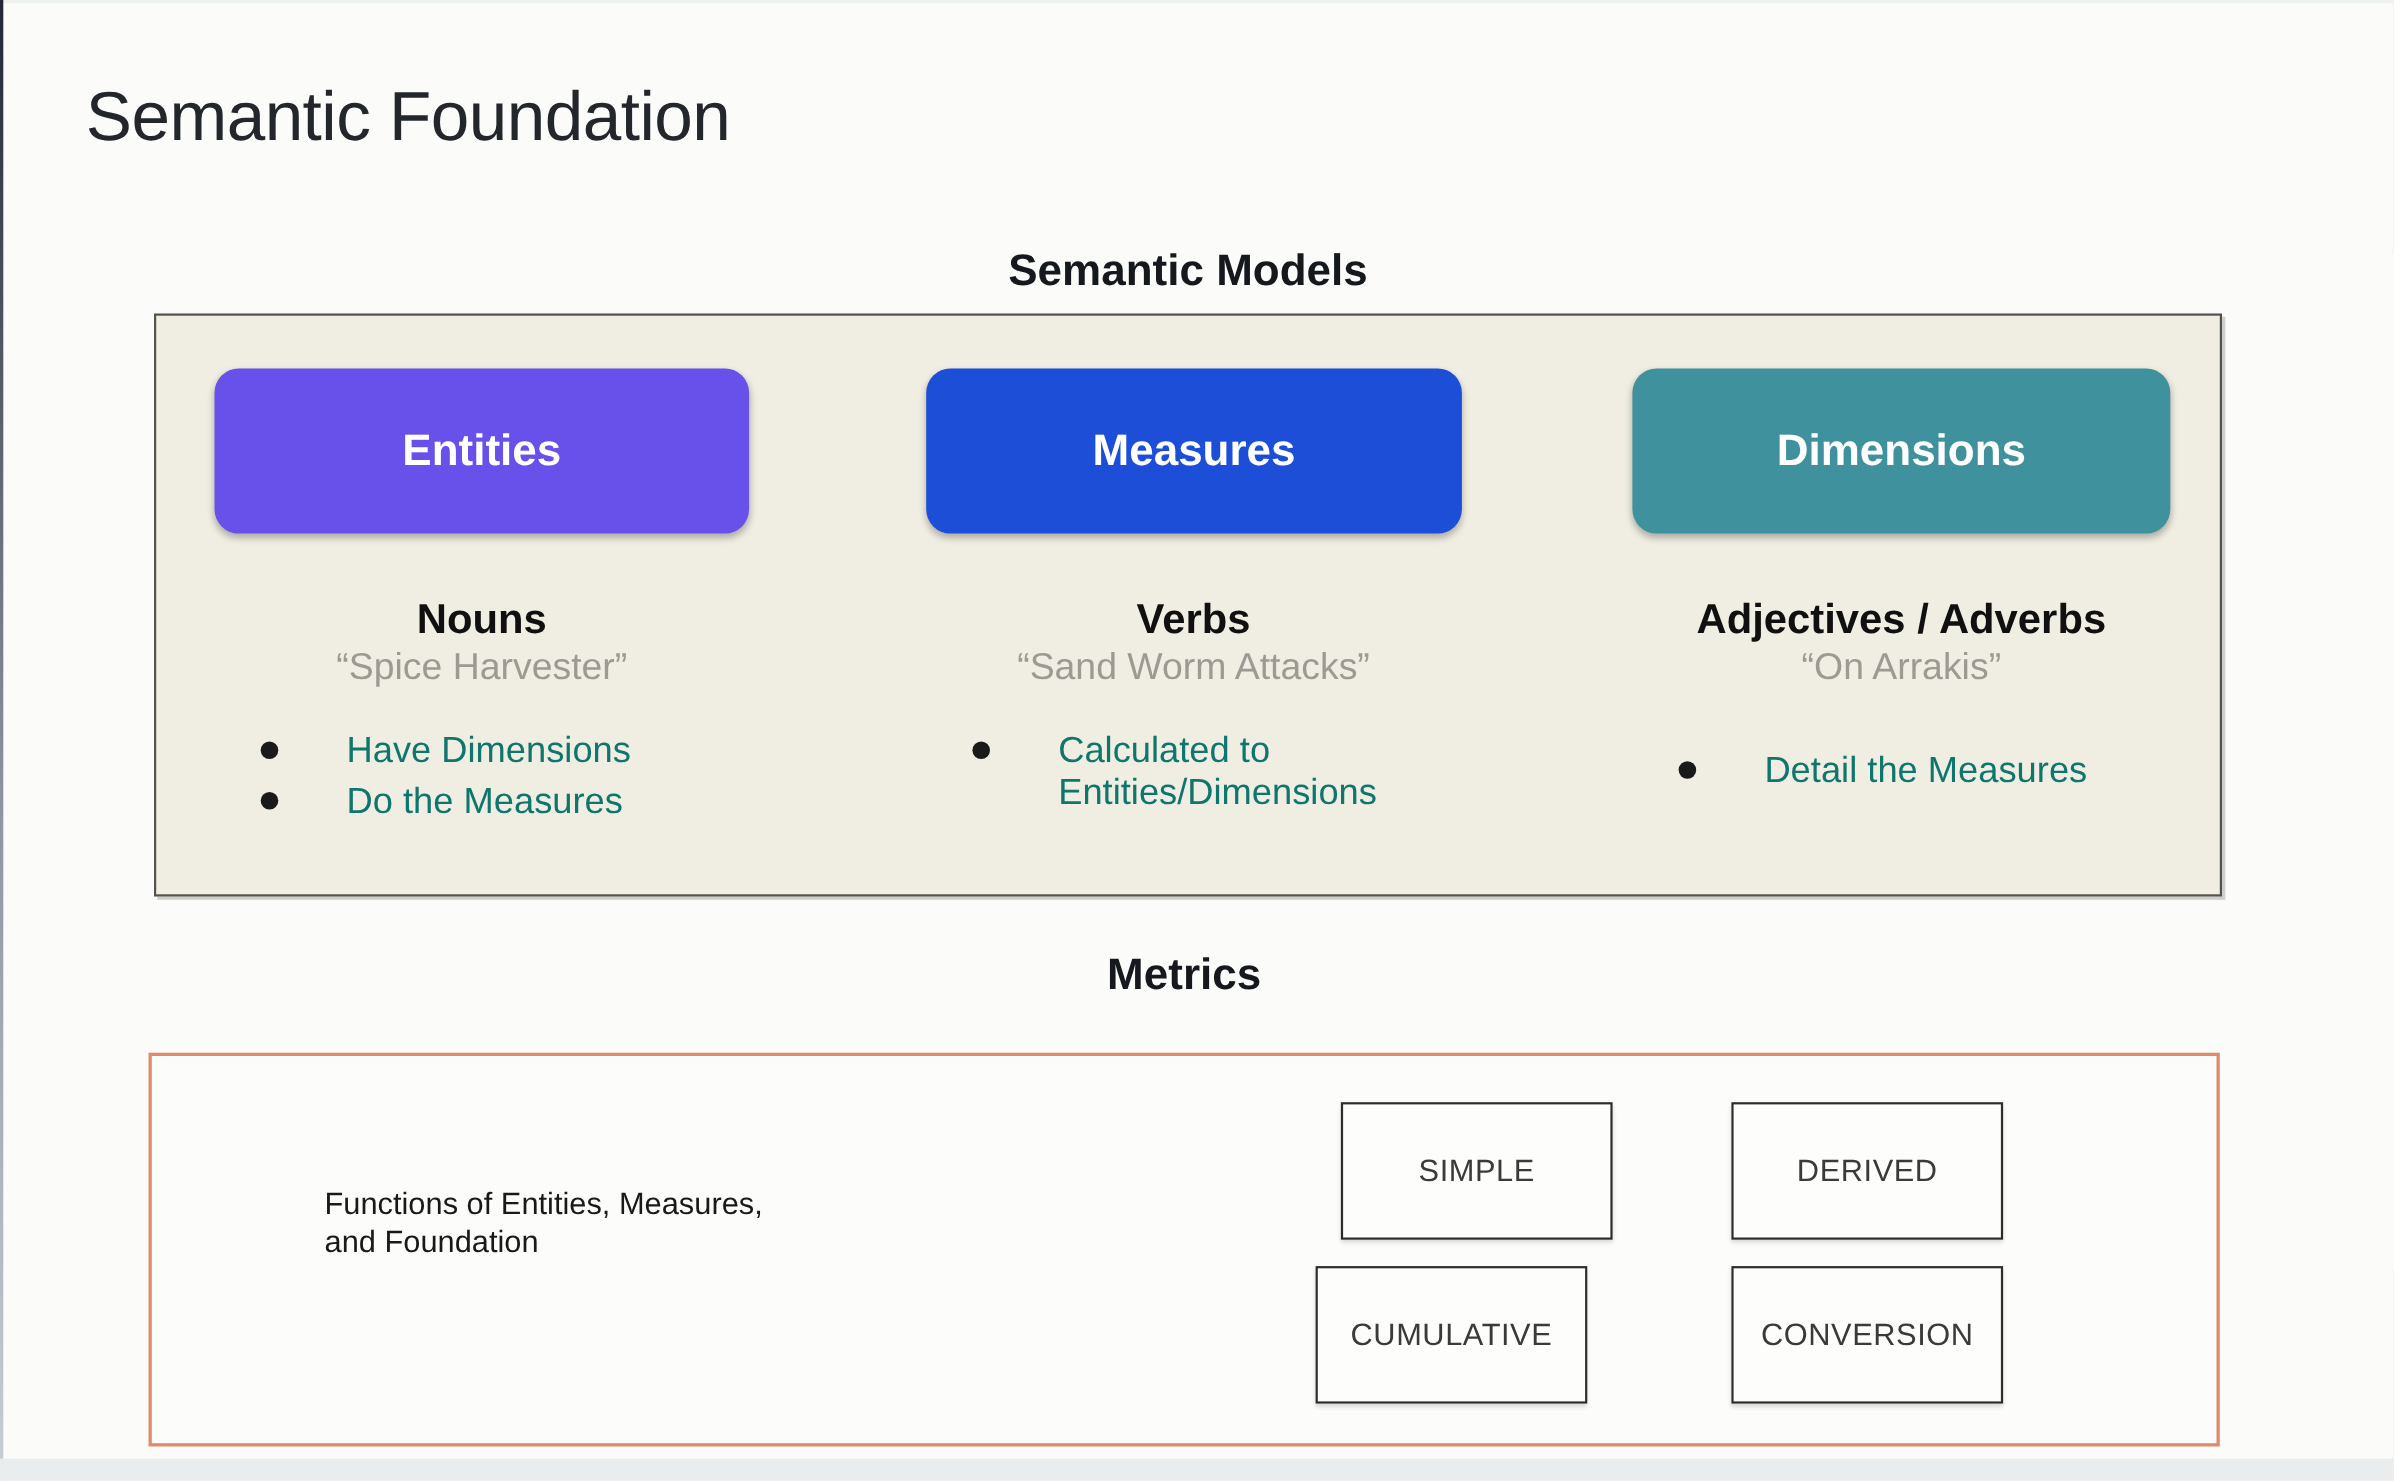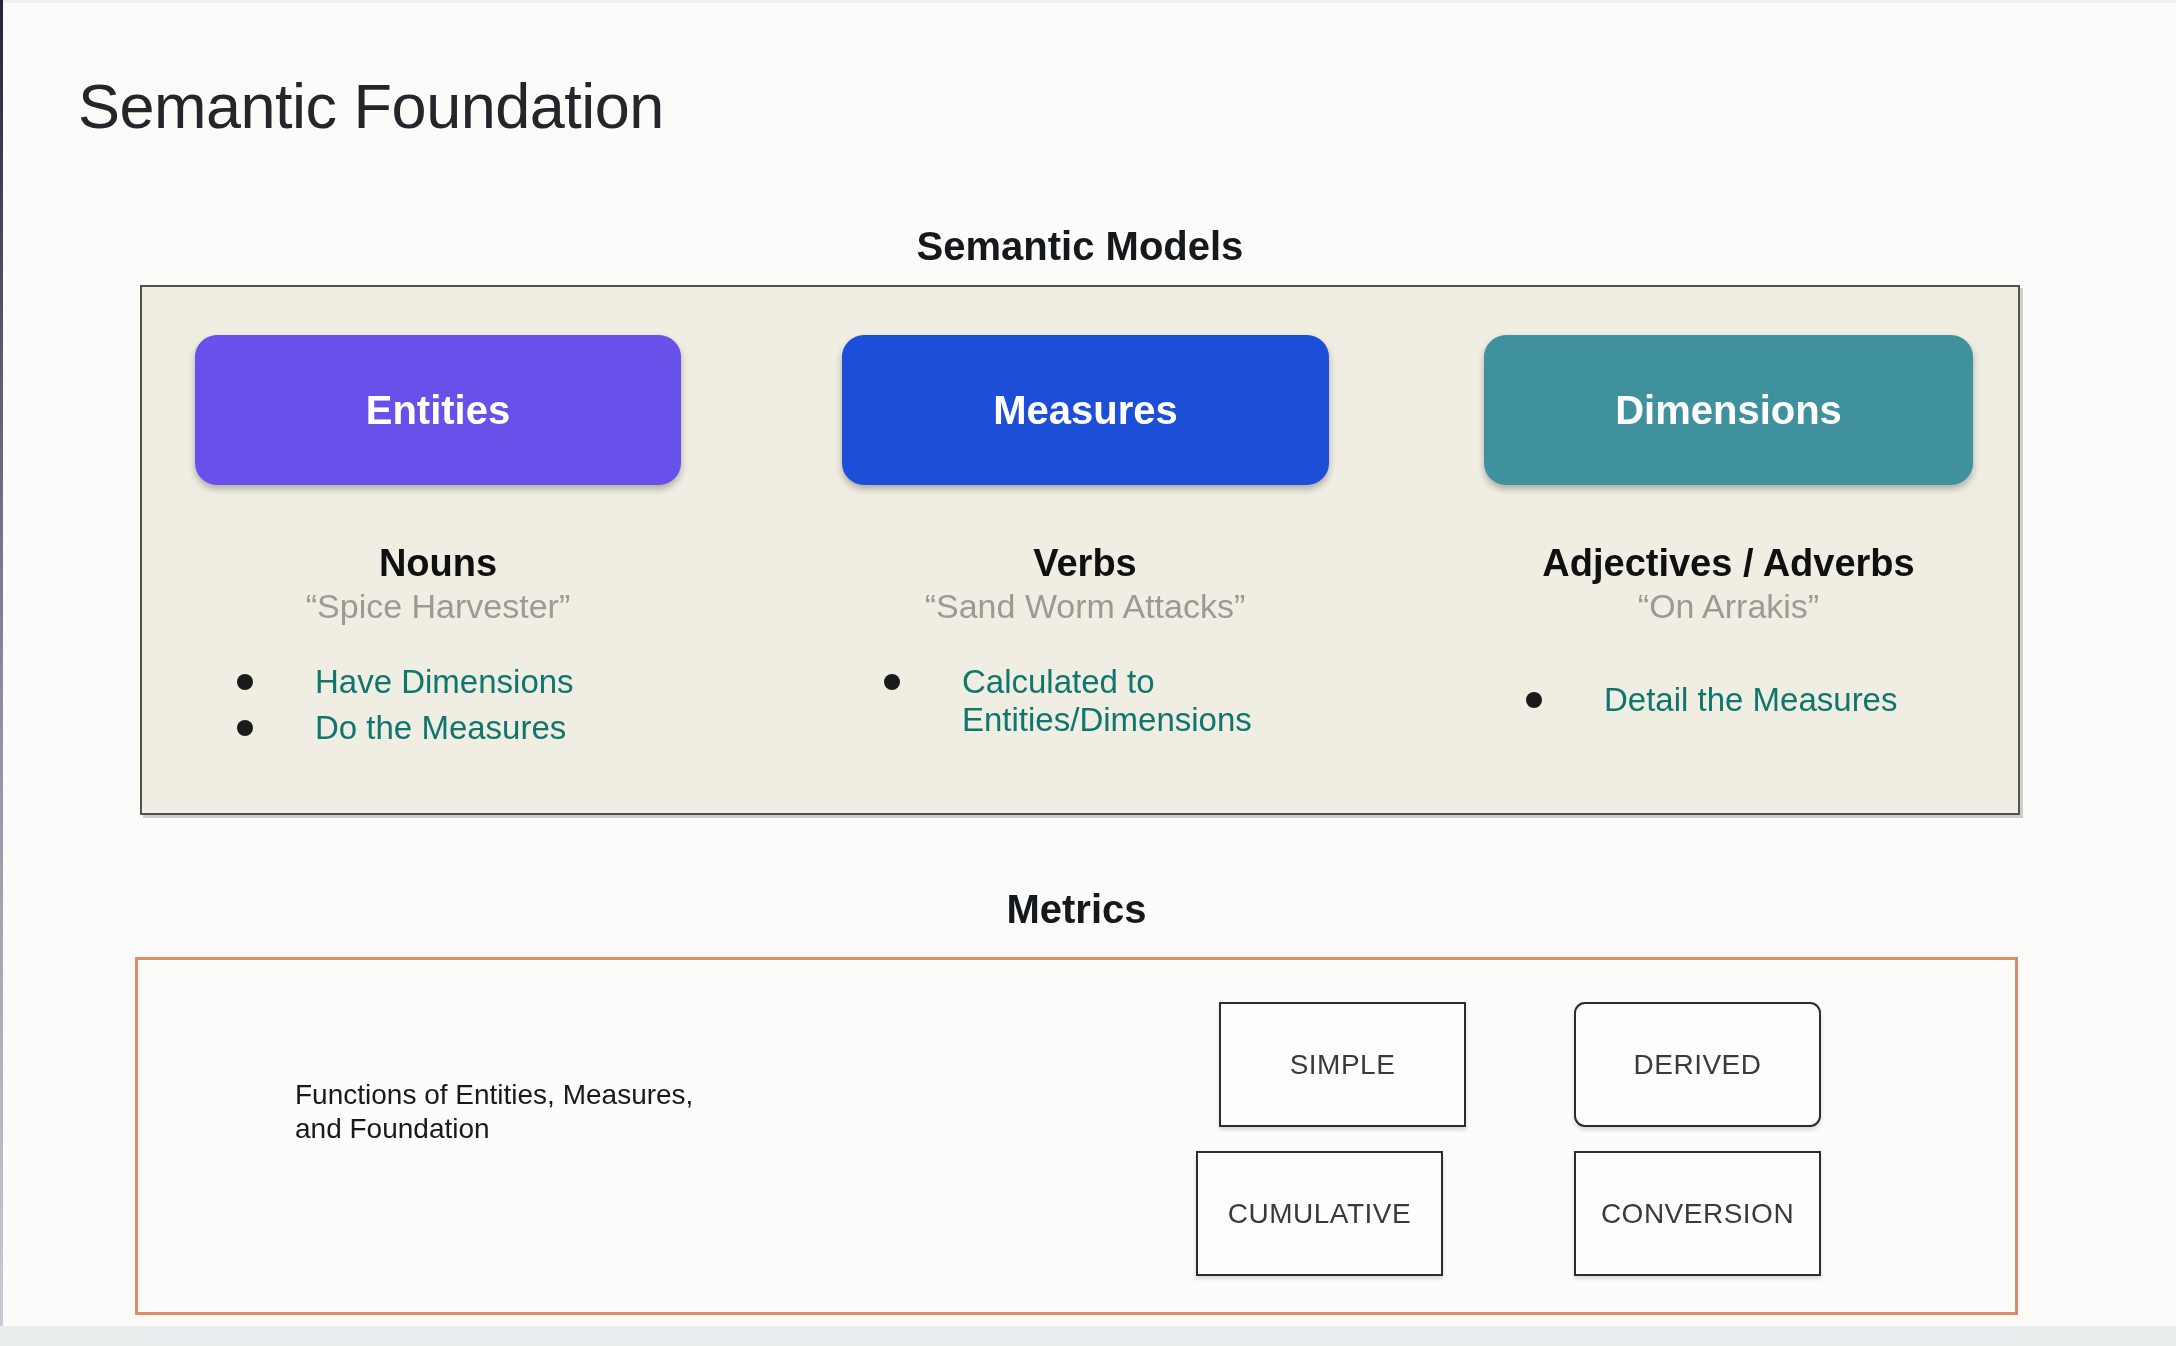--- a/index.html
+++ b/index.html
@@ -45,40 +45,40 @@
   .model-col h3{margin:0;font-size:38px;font-weight:bold;color:#101010;line-height:1.15;}
   .model-col .quote{font-size:34px;color:#9b9b94;line-height:1.1;margin-top:2px;}
   .bullets{list-style:none;margin:38px 0 0 0;padding:0;}
   .col-2 .bullets{margin-top:56px;}
   .bullets li{display:flex;align-items:flex-start;text-align:left;
     font-size:33px;color:#0f766e;line-height:1.15;margin-bottom:8px;}
   .bullet-dot{flex:none;width:16px;height:16px;border-radius:50%;
     background:#1a1a1a;margin:11px 62px 0 42px;}
 
   .metrics-heading{
-    position:absolute;left:135px;top:887px;width:1883px;
+    position:absolute;left:135px;top:864px;width:1883px;
     text-align:center;font-size:40px;font-weight:bold;color:#15181c;
   }
   .metrics-container{
     position:absolute;left:135px;top:957px;width:1883px;height:358px;
     background:#FCFCFB;border:3px solid #DF8A6A;box-sizing:border-box;
   }
   .metrics-desc{
     position:absolute;left:295px;top:1078px;
     font-size:28px;color:#191919;line-height:1.2;text-align:left;
   }
   .mbox{
     position:absolute;width:247px;height:125px;
     background:#FDFDFC;border:2px solid #2c2c2c;box-sizing:border-box;
     display:flex;align-items:center;justify-content:center;
     font-size:28px;color:#3a3a3a;letter-spacing:0.5px;
     box-shadow:0 3px 4px rgba(0,0,0,0.14);
   }
   .mbox-simple{left:1219px;top:1002px;}
-  .mbox-derived{left:1574px;top:1002px;border-radius:11px;}
+  .mbox-derived{left:1574px;top:1002px;}
   .mbox-cumulative{left:1196px;top:1151px;}
   .mbox-conversion{left:1574px;top:1151px;}
 </style>
 </head>
 <body>
 
 <div class="stage">
   <div class="top-edge"></div>
   <div class="left-edge"></div>
   <div class="bottom-strip"></div>

